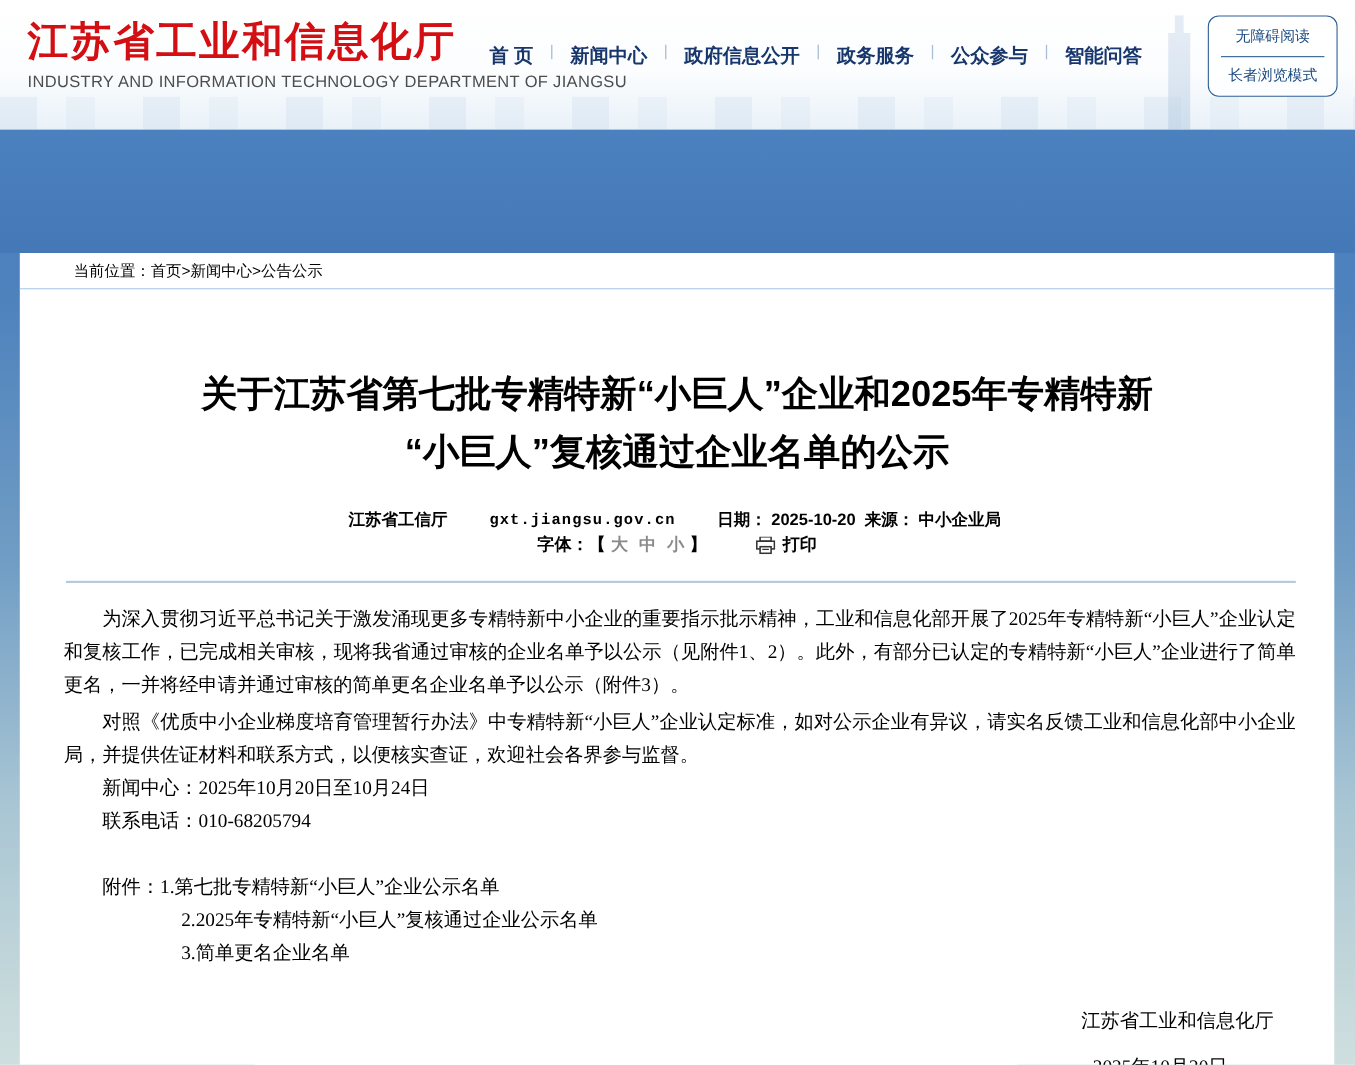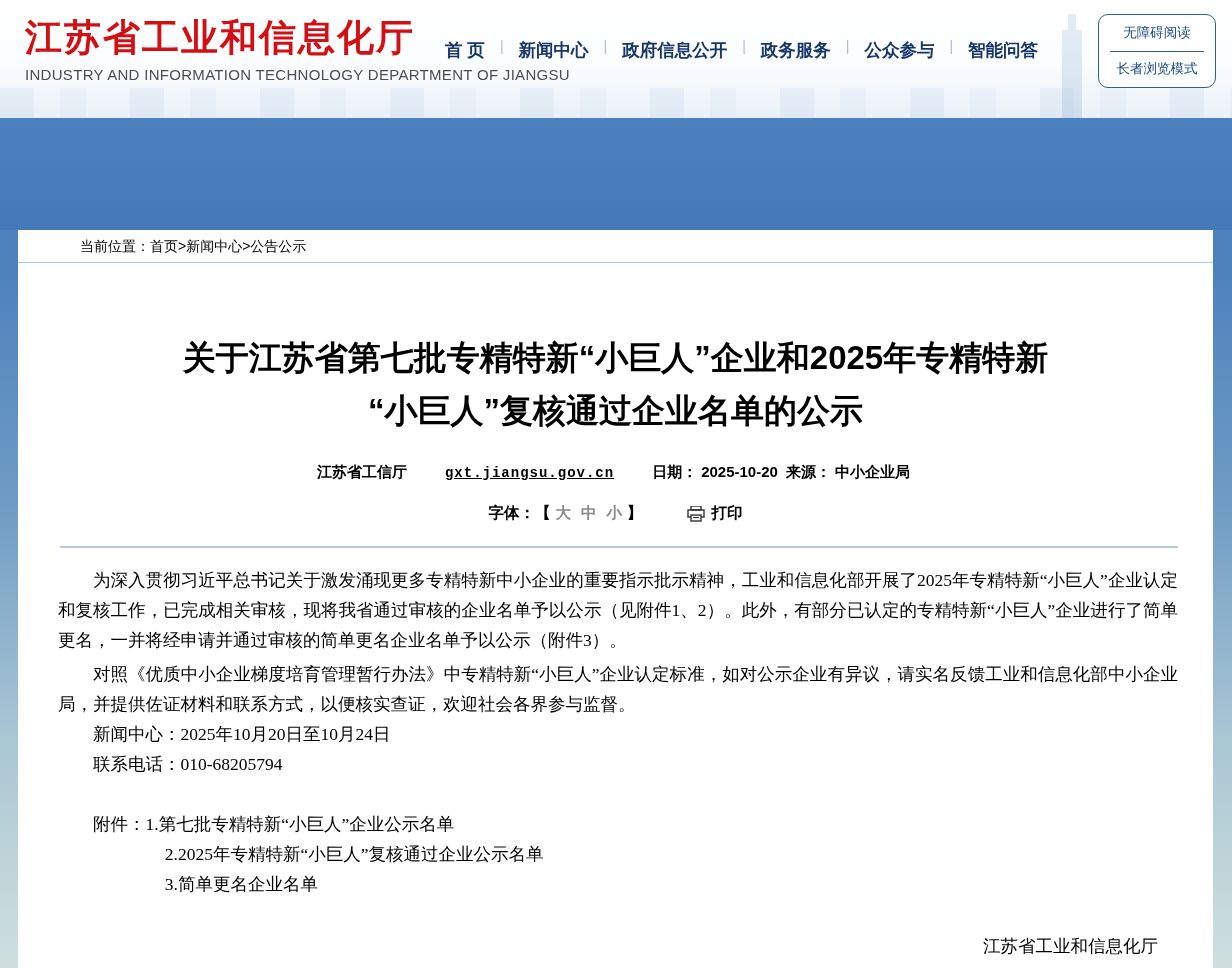--- a/index.html
+++ b/index.html
@@ -51,30 +51,30 @@
   }
   .search-input::placeholder { color:#61789b; opacity:1; }
   .search-btn {
     position:absolute; left:880px; top:151px; width:101px; height:45px;
     border:none; border-radius:8px; background:#1d4e89; color:#ffffff;
     font-size:17px; font-weight:bold; cursor:pointer; font-family:inherit;
   }
   
   .card { position:absolute; left:18px; top:230px; width:1195px; height:738px; background:#ffffff; }
   .breadcrumb {
-    height:33px; line-height:32px; padding-left:62px; font-size:14px; color:#000;
+    height:33px; line-height:32px; padding-left:49px; font-size:14px; color:#000;
     border-bottom:1px solid #abcbe8;
   }
   .breadcrumb .crumb-path { cursor:pointer; }
   .article-title { text-align:center; margin-top:68px; font-size:33px; font-weight:bold; color:#000; line-height:53px; }
   .meta-row { display:flex; justify-content:center; align-items:center; gap:38px;
     margin-top:26px; font-size:15px; color:#000; font-weight:bold; }
-  .meta-site { font-family:"Liberation Mono", monospace; font-size:14px; letter-spacing:1px;text-decoration:underline; }
+  .meta-site { font-family:"Liberation Mono", monospace; font-size:14px; letter-spacing:1px; }
   .meta-group span { margin-right:4px; }
-  .font-row { display:flex; justify-content:center; align-items:center; margin-top:21px;
+  .font-row { display:flex; justify-content:center; align-items:center; margin-top:3px;
     font-size:15.5px; font-weight:bold; color:#000; }
   .size-link { color:#8a8a8a; margin:0 5px; cursor:pointer; }
   .print-wrap { display:flex; align-items:center; margin-left:44px; cursor:pointer; }
   .print-icon { margin-right:7px; display:inline-flex; }
   .rule { height:2px; background:#b7c9da; margin:22px 35px 0 42px; }
   .body-text {
     padding:17px 35px 0 40px; font-size:17.5px; line-height:30px; color:#000;
     font-family:"Liberation Serif", serif;
   }
   .body-text p { margin:0; text-indent:2em; text-align:justify; }

